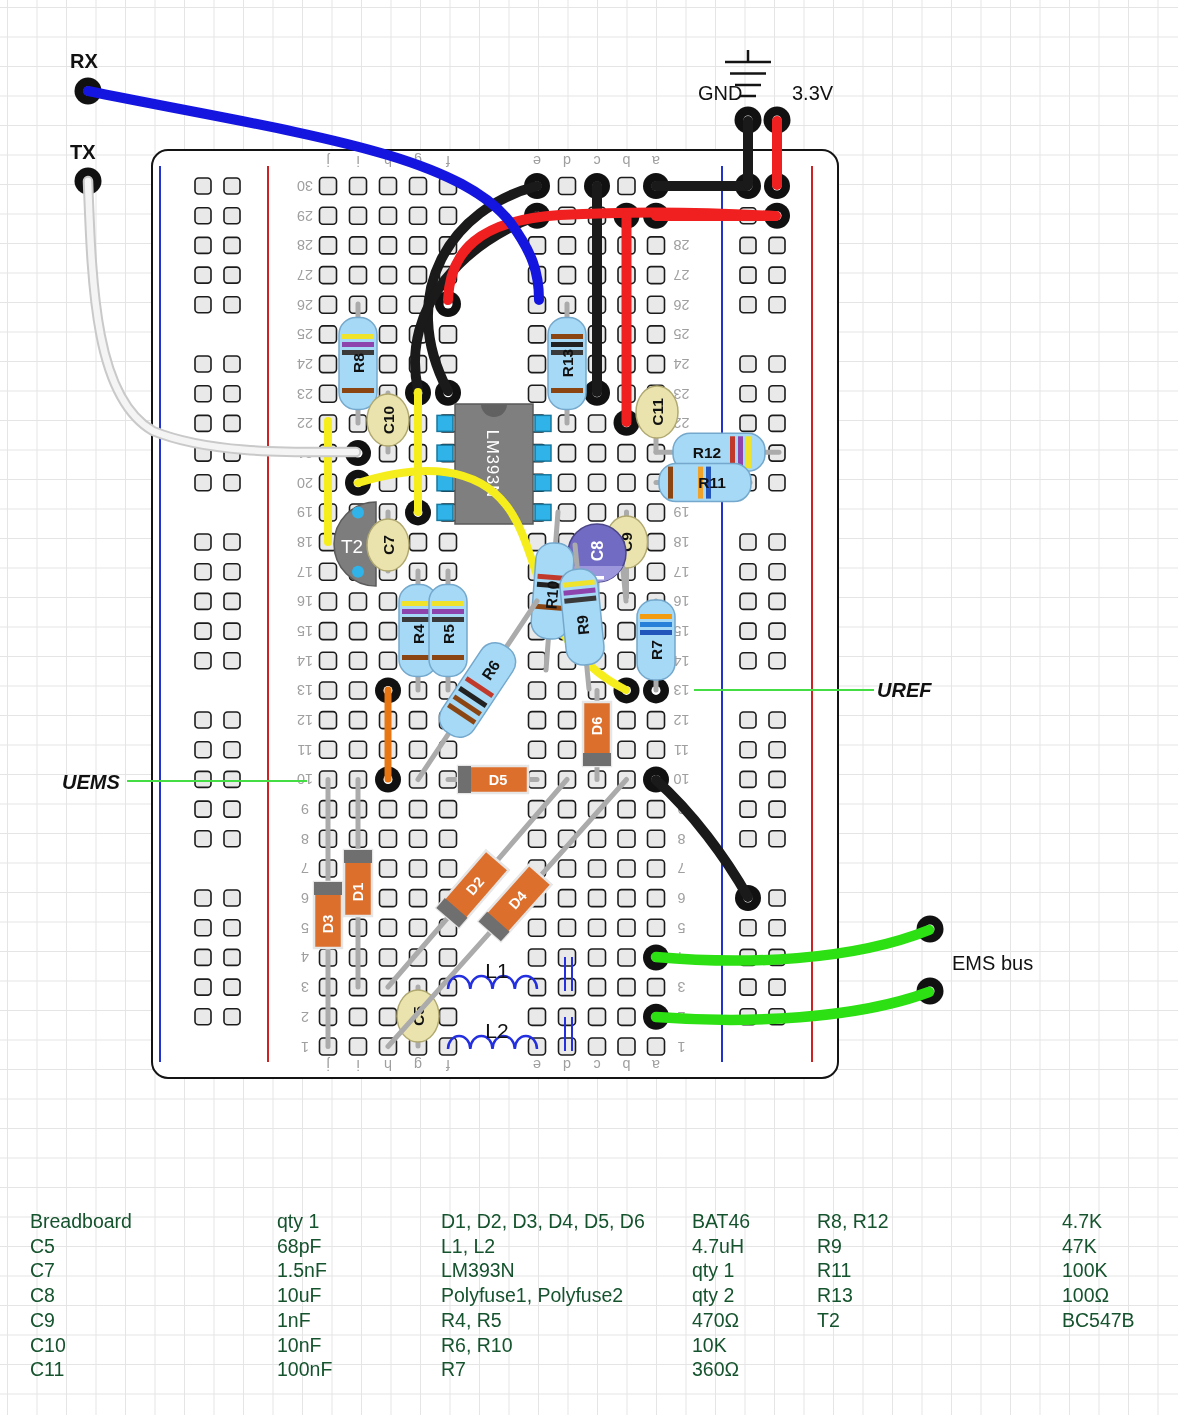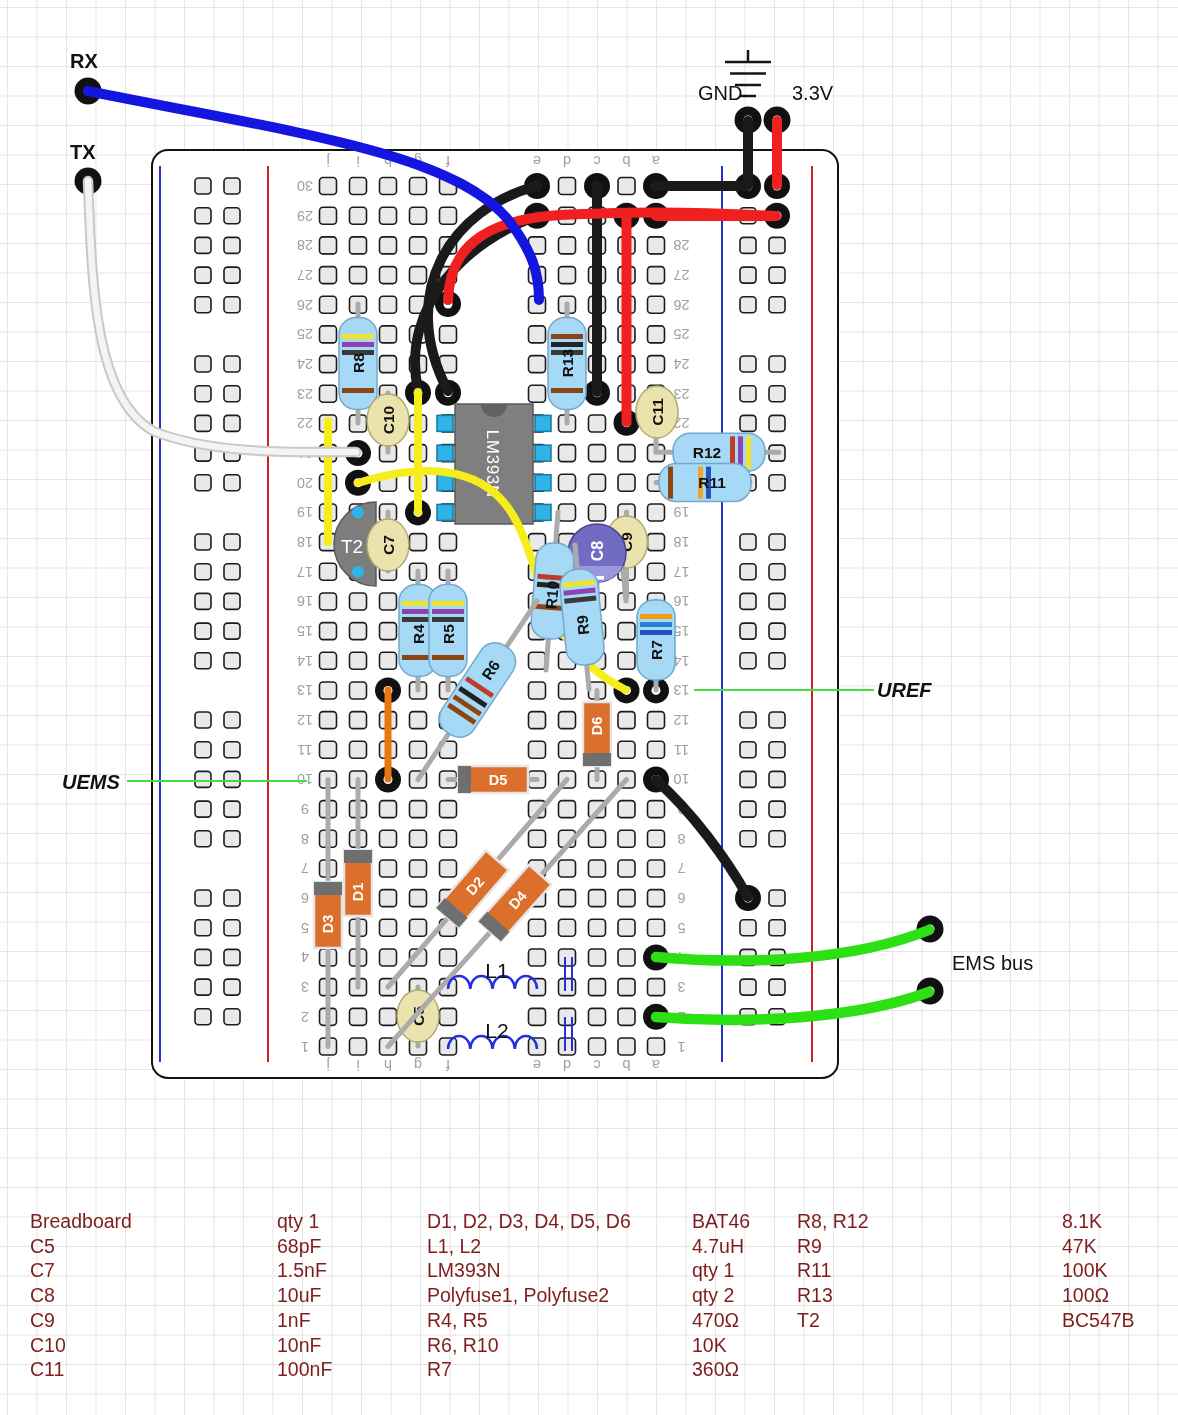--- a/index.html
+++ b/index.html
@@ -14,21 +14,21 @@
   .lead{stroke:#ababab;stroke-width:5;stroke-linecap:round;fill:none;}
   .rbody{fill:#a6d9f5;stroke:#74a8cc;stroke-width:1.5;}
   .dbody{fill:#dd6f2d;stroke:#e6e6e6;stroke-width:2.5;}
   .dband{fill:#6f6f6f;}
   .ccap{fill:#eae3ad;stroke:#b0a870;stroke-width:1.5;}
   .clabel{font:bold 15.5px "Liberation Sans",sans-serif;fill:#111;text-anchor:middle;dominant-baseline:central;}
   .clabel-w{font:bold 14.5px "Liberation Sans",sans-serif;fill:#fff;text-anchor:middle;dominant-baseline:central;}
   .pinlbl{font:20px "Liberation Sans",sans-serif;fill:#111;}
   .callout-lbl{font:italic bold 20px "Liberation Sans",sans-serif;fill:#111;}
   .num{font:14.5px "Liberation Sans",sans-serif;fill:#9f9f9f;text-anchor:middle;dominant-baseline:central;}
-  .plist{position:absolute;font:19.5px/24.7px "Liberation Sans",sans-serif;white-space:pre-line;color:#7f1d1d;}
+  .plist{position:absolute;font:19.5px/24.7px "Liberation Sans",sans-serif;white-space:pre-line;color:#14532d;}
   .wire{fill:none;stroke-linecap:round;}
 </style>
 </head>
 <body>
 
 <svg width="1178" height="1415" viewBox="0 0 1178 1415">
 
   <g>
     <rect x="152" y="150" width="686" height="928" rx="16" fill="#ffffff" stroke="#141414" stroke-width="2"></rect>
     <path d="M 160 166 V 1062" stroke="#2233cc" stroke-width="2"></path>
@@ -867,36 +867,36 @@
 C9
 C10
 C11</div>
 <div class="plist" style="left:277px;top:1209px">qty 1
 68pF
 1.5nF
 10uF
 1nF
 10nF
 100nF</div>
-<div class="plist" style="left:427px;top:1209px">D1, D2, D3, D4, D5, D6
+<div class="plist" style="left:441px;top:1209px">D1, D2, D3, D4, D5, D6
 L1, L2
 LM393N
 Polyfuse1, Polyfuse2
 R4, R5
 R6, R10
 R7</div>
 <div class="plist" style="left:692px;top:1209px">BAT46
 4.7uH
 qty 1
 qty 2
 470Ω
 10K
 360Ω</div>
-<div class="plist" style="left:797px;top:1209px">R8, R12
+<div class="plist" style="left:817px;top:1209px">R8, R12
 R9
 R11
 R13
 T2</div>
-<div class="plist" style="left:1062px;top:1209px">8.1K
+<div class="plist" style="left:1062px;top:1209px">4.7K
 47K
 100K
 100Ω
 BC547B</div>
 
 </body></html>

